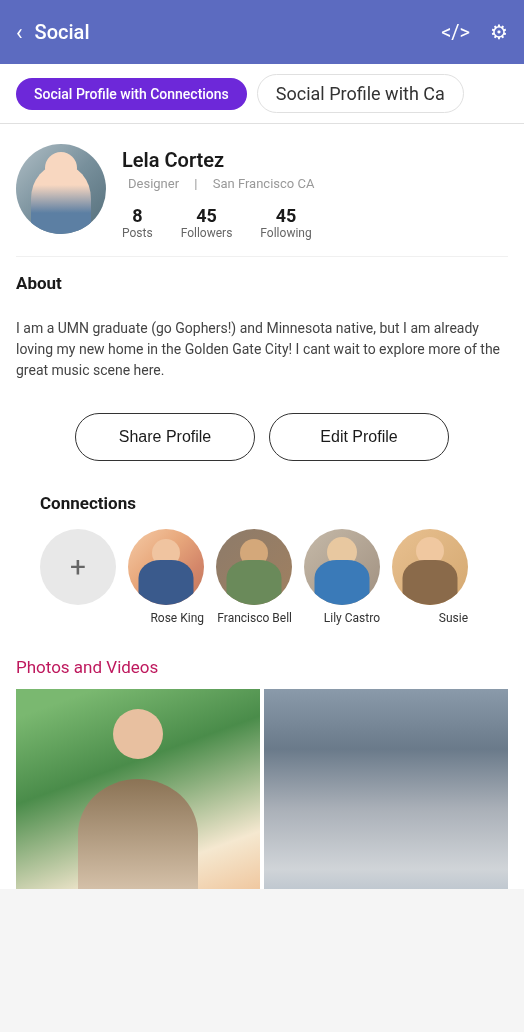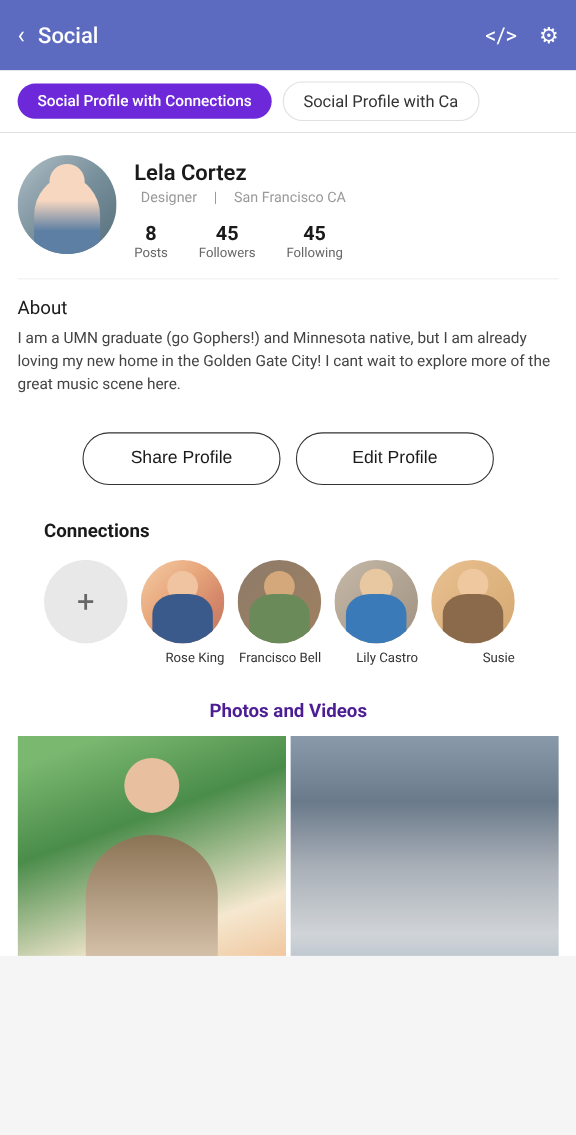--- a/index.html
+++ b/index.html
@@ -63,21 +63,21 @@
       padding: 8px 18px;
       font-size: 14px;
       font-weight: 500;
       white-space: nowrap;
     }
     .tab-inactive {
       background: white;
       color: #333;
       border-radius: 25px;
       padding: 8px 18px;
-      font-size: 15px;
+      font-size: 18px;
       font-weight: 400;
       border: 1px solid #e0e0e0;
       white-space: nowrap;
     }
 
     
     .main {
       background: white;
       padding: 20px 16px 0;
     }
@@ -166,23 +166,23 @@
       color: #666;
     }
 
     
     .about-section {
       padding: 16px 0;
       border-top: 1px solid #f0f0f0;
     }
     .about-title {
       font-size: 17px;
-      font-weight: 400;
+      font-weight: 700;
       color: #1a1a1a;
-      margin-bottom: 8px;
+      margin-bottom: 25px;
     }
     .about-text {
       font-size: 14px;
       color: #444;
       line-height: 1.5;
     }
 
     
     .buttons-row {
       display: flex;
@@ -372,24 +372,23 @@
       width: 76px;
     }
 
     
     .photos-section {
       padding: 16px 0 0;
       background: white;
     }
     .photos-title {
       font-size: 17px;
-      font-weight: 700;
-      color: #4c1d95;
+      font-weight: 400;
+      color: #be185d;
       margin-bottom: 12px;
-      text-align: center;
     }
     .photos-grid {
       display: grid;
       grid-template-columns: 1fr 1fr;
       gap: 4px;
     }
     .photo-item {
       height: 200px;
       overflow: hidden;
     }

